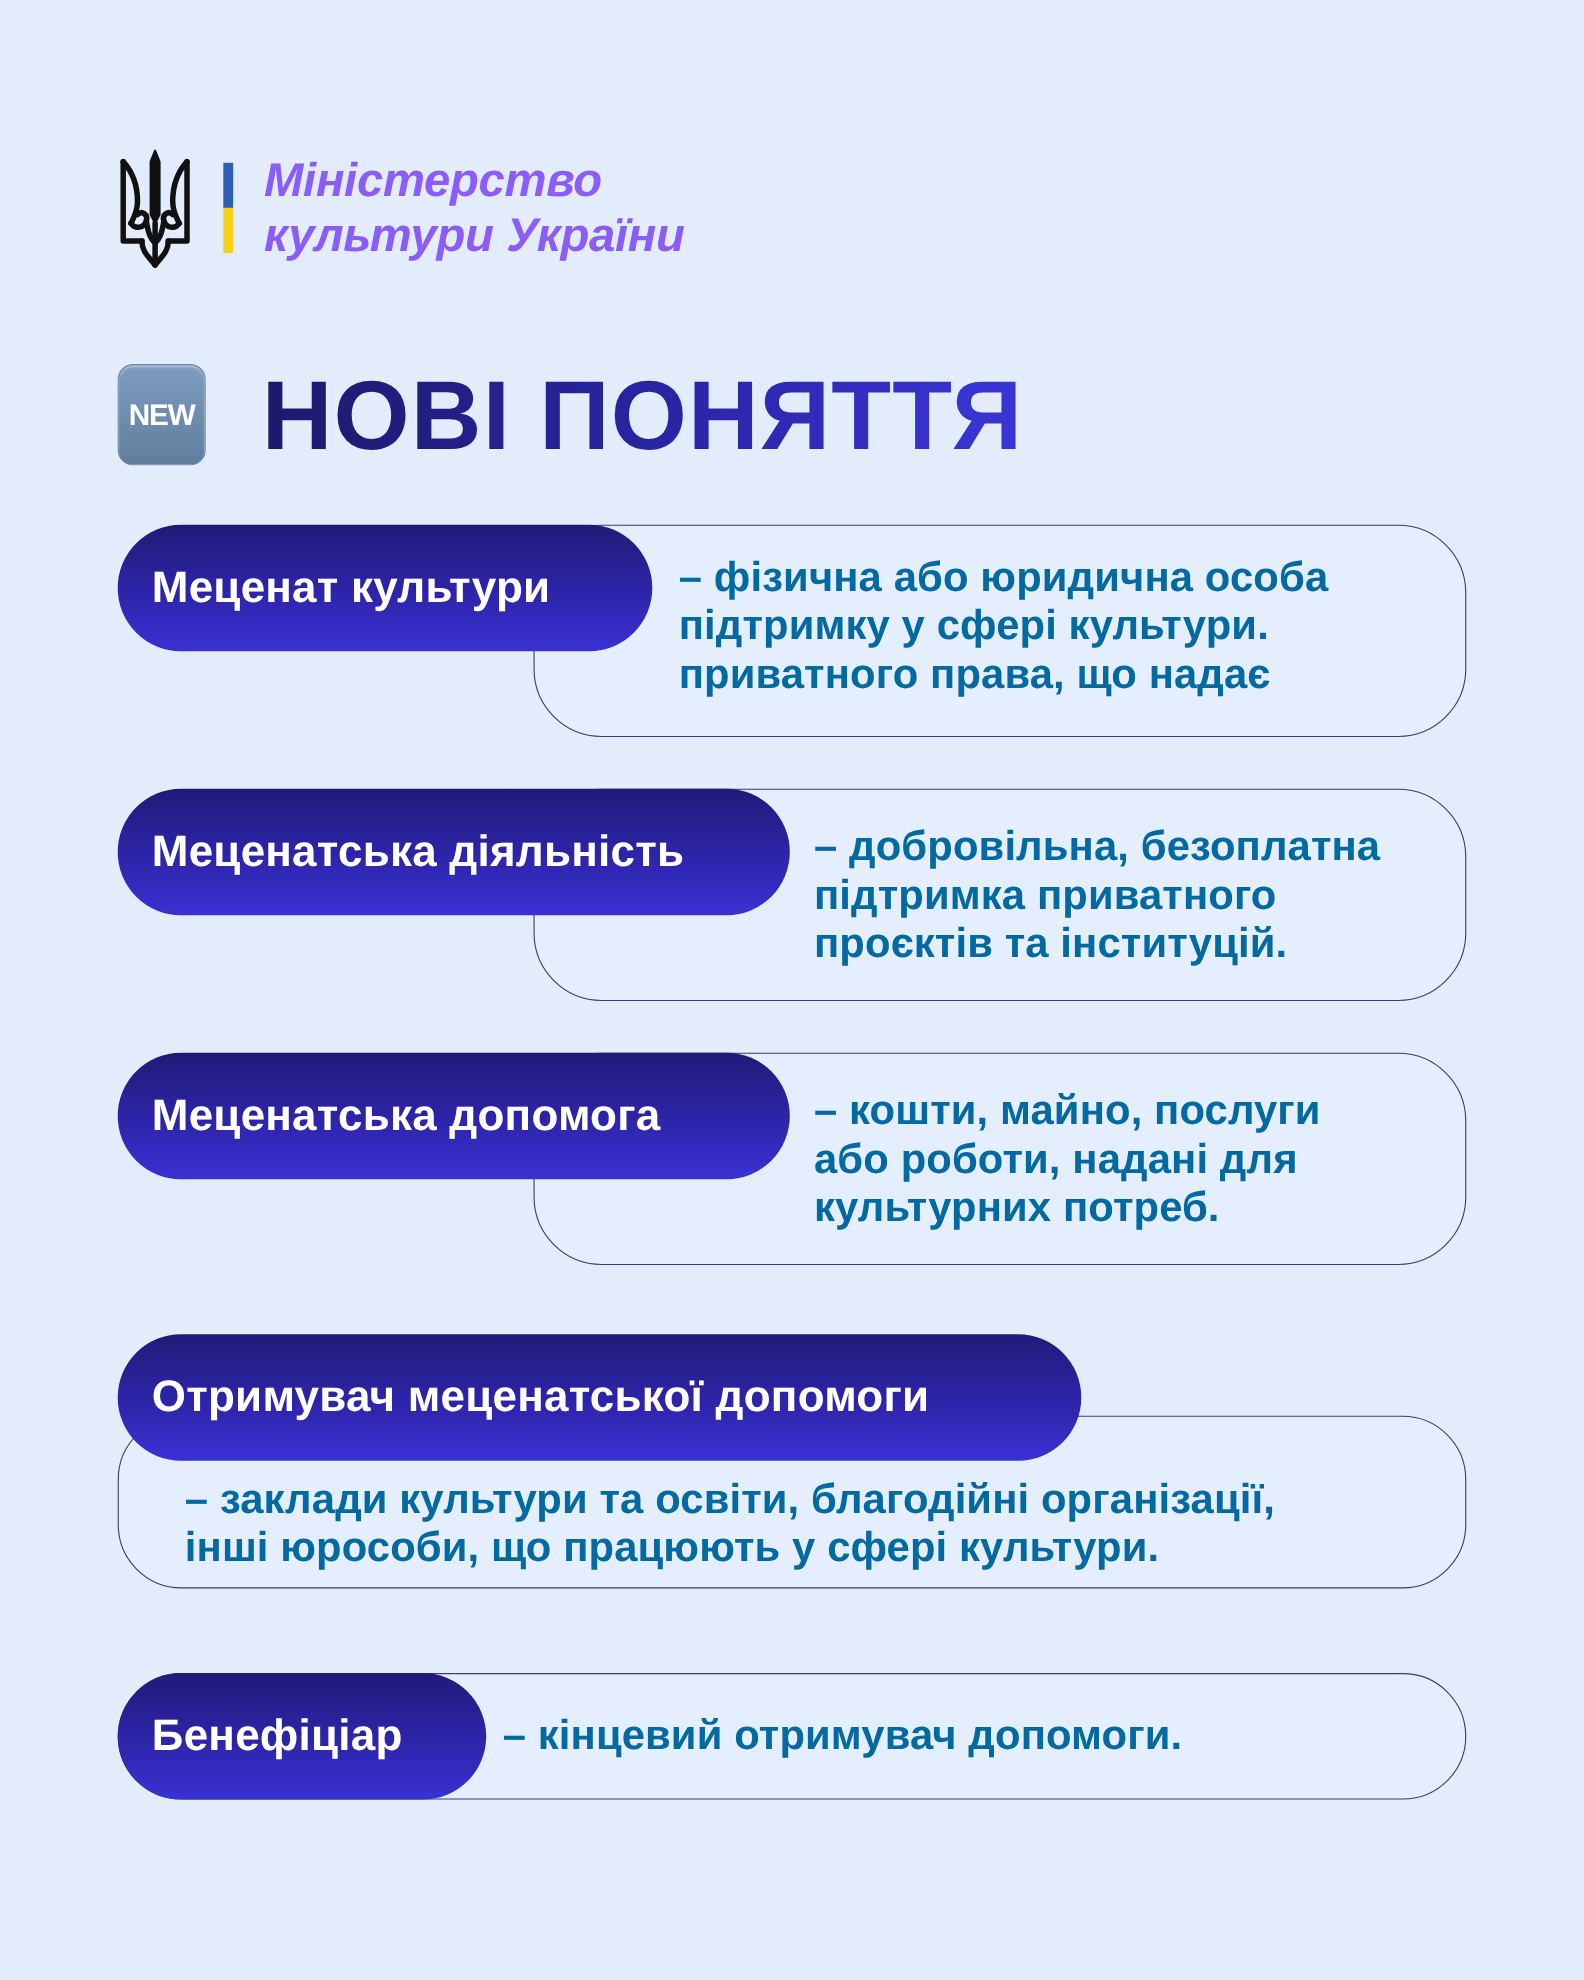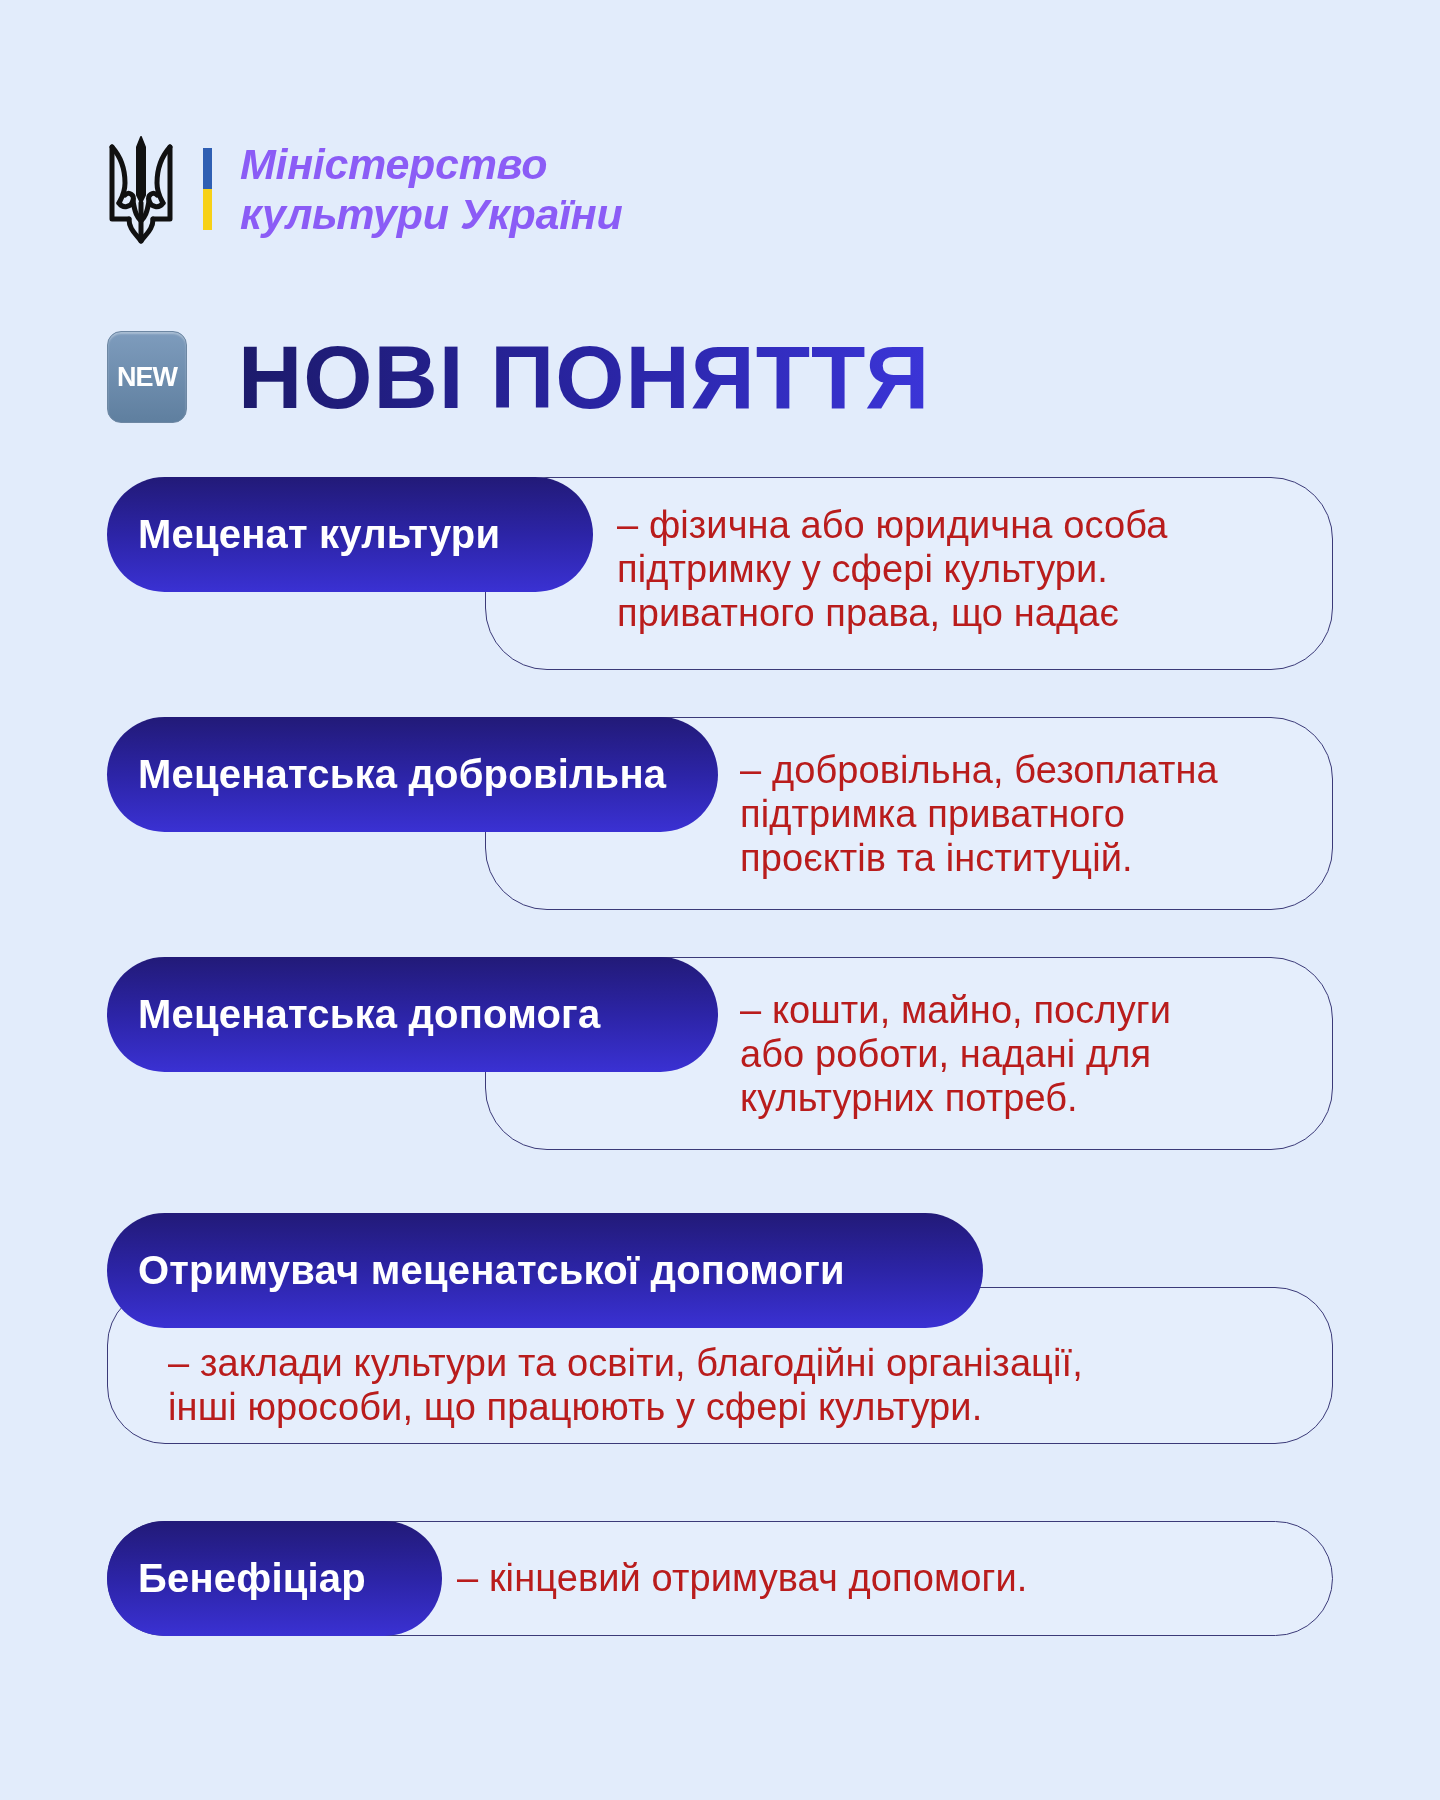--- a/index.html
+++ b/index.html
@@ -55,21 +55,21 @@
     background: #e5eefc;
   }
   .card .pill {
     position: absolute; left: 0; top: 0; height: 115px; border-radius: 58px;
     background: linear-gradient(180deg, #221a78 0%, #2c24a6 50%, #3a31d3 100%);
     color: #ffffff; font-weight: 700; font-size: 40px; letter-spacing: 0.2px;
     display: flex; align-items: center; padding-left: 31px; white-space: nowrap;
     z-index: 2;
   }
   .card .desc {
-    position: absolute; color: #b91c1c; font-size: 38px; font-weight: 400;
+    position: absolute; color: #0369a1; font-size: 38px; font-weight: 700;
     line-height: 44px; letter-spacing: 0.1px; z-index: 3;
   }
   .card .desc span { display: block; white-space: nowrap; }
 </style>
 </head>
 <body>
 
 <div class="logo">
   <svg class="trident" viewBox="0 0 68 112">
     <g fill="none" stroke="#111" stroke-width="5" stroke-linejoin="round" stroke-linecap="round">
@@ -115,21 +115,21 @@
   <div class="desc" style="left:510px; top:26px;">
     <span>– фізична або юридична особа</span>
     <span>підтримку у сфері культури.</span>
     <span>приватного права, що надає</span>
   </div>
 </div>
 
 <div class="card" style="top:717px; height:193px;">
   <div class="box" style="left:378px; top:0; width:848px; height:193px;"></div>
   <div class="pill" style="width:611px;">
-    <span>Меценатська добровільна</span>
+    <span>Меценатська діяльність</span>
   </div>
   <div class="desc" style="left:633px; top:31px;">
     <span>– добровільна, безоплатна</span>
     <span>підтримка приватного</span>
     <span>проєктів та інституцій.</span>
   </div>
 </div>
 
 <div class="card" style="top:957px; height:193px;">
   <div class="box" style="left:378px; top:0; width:848px; height:193px;"></div>

